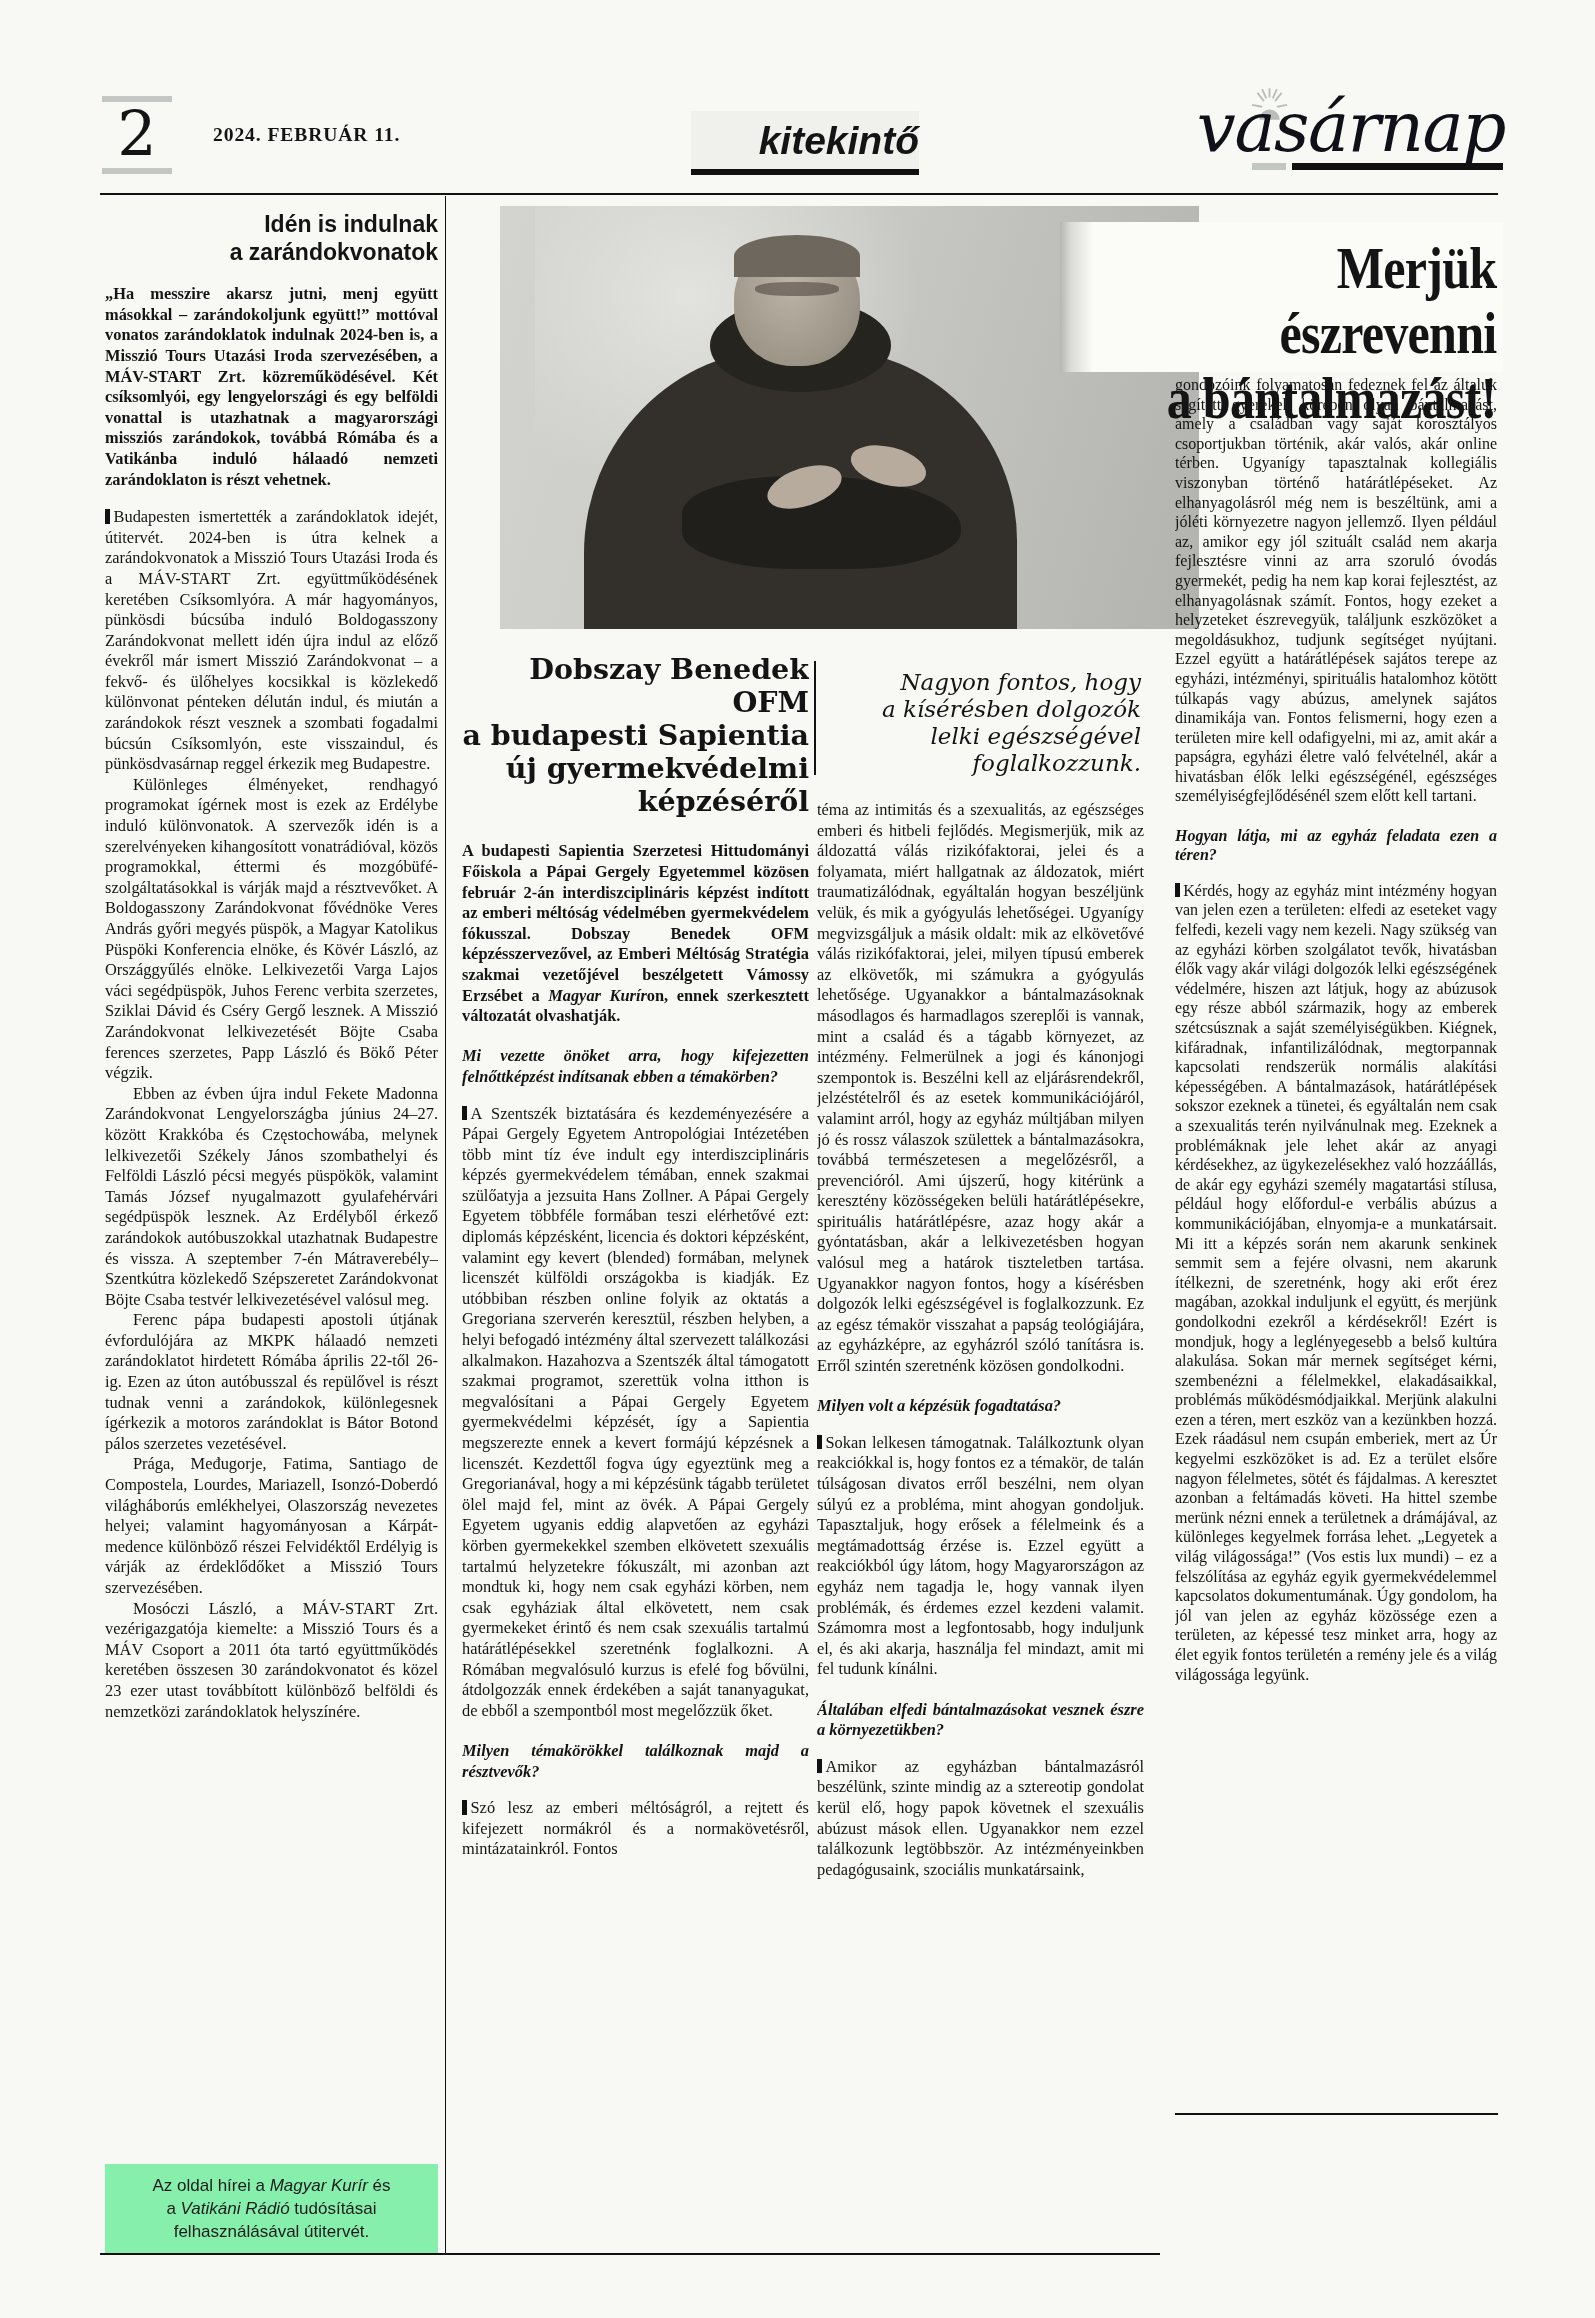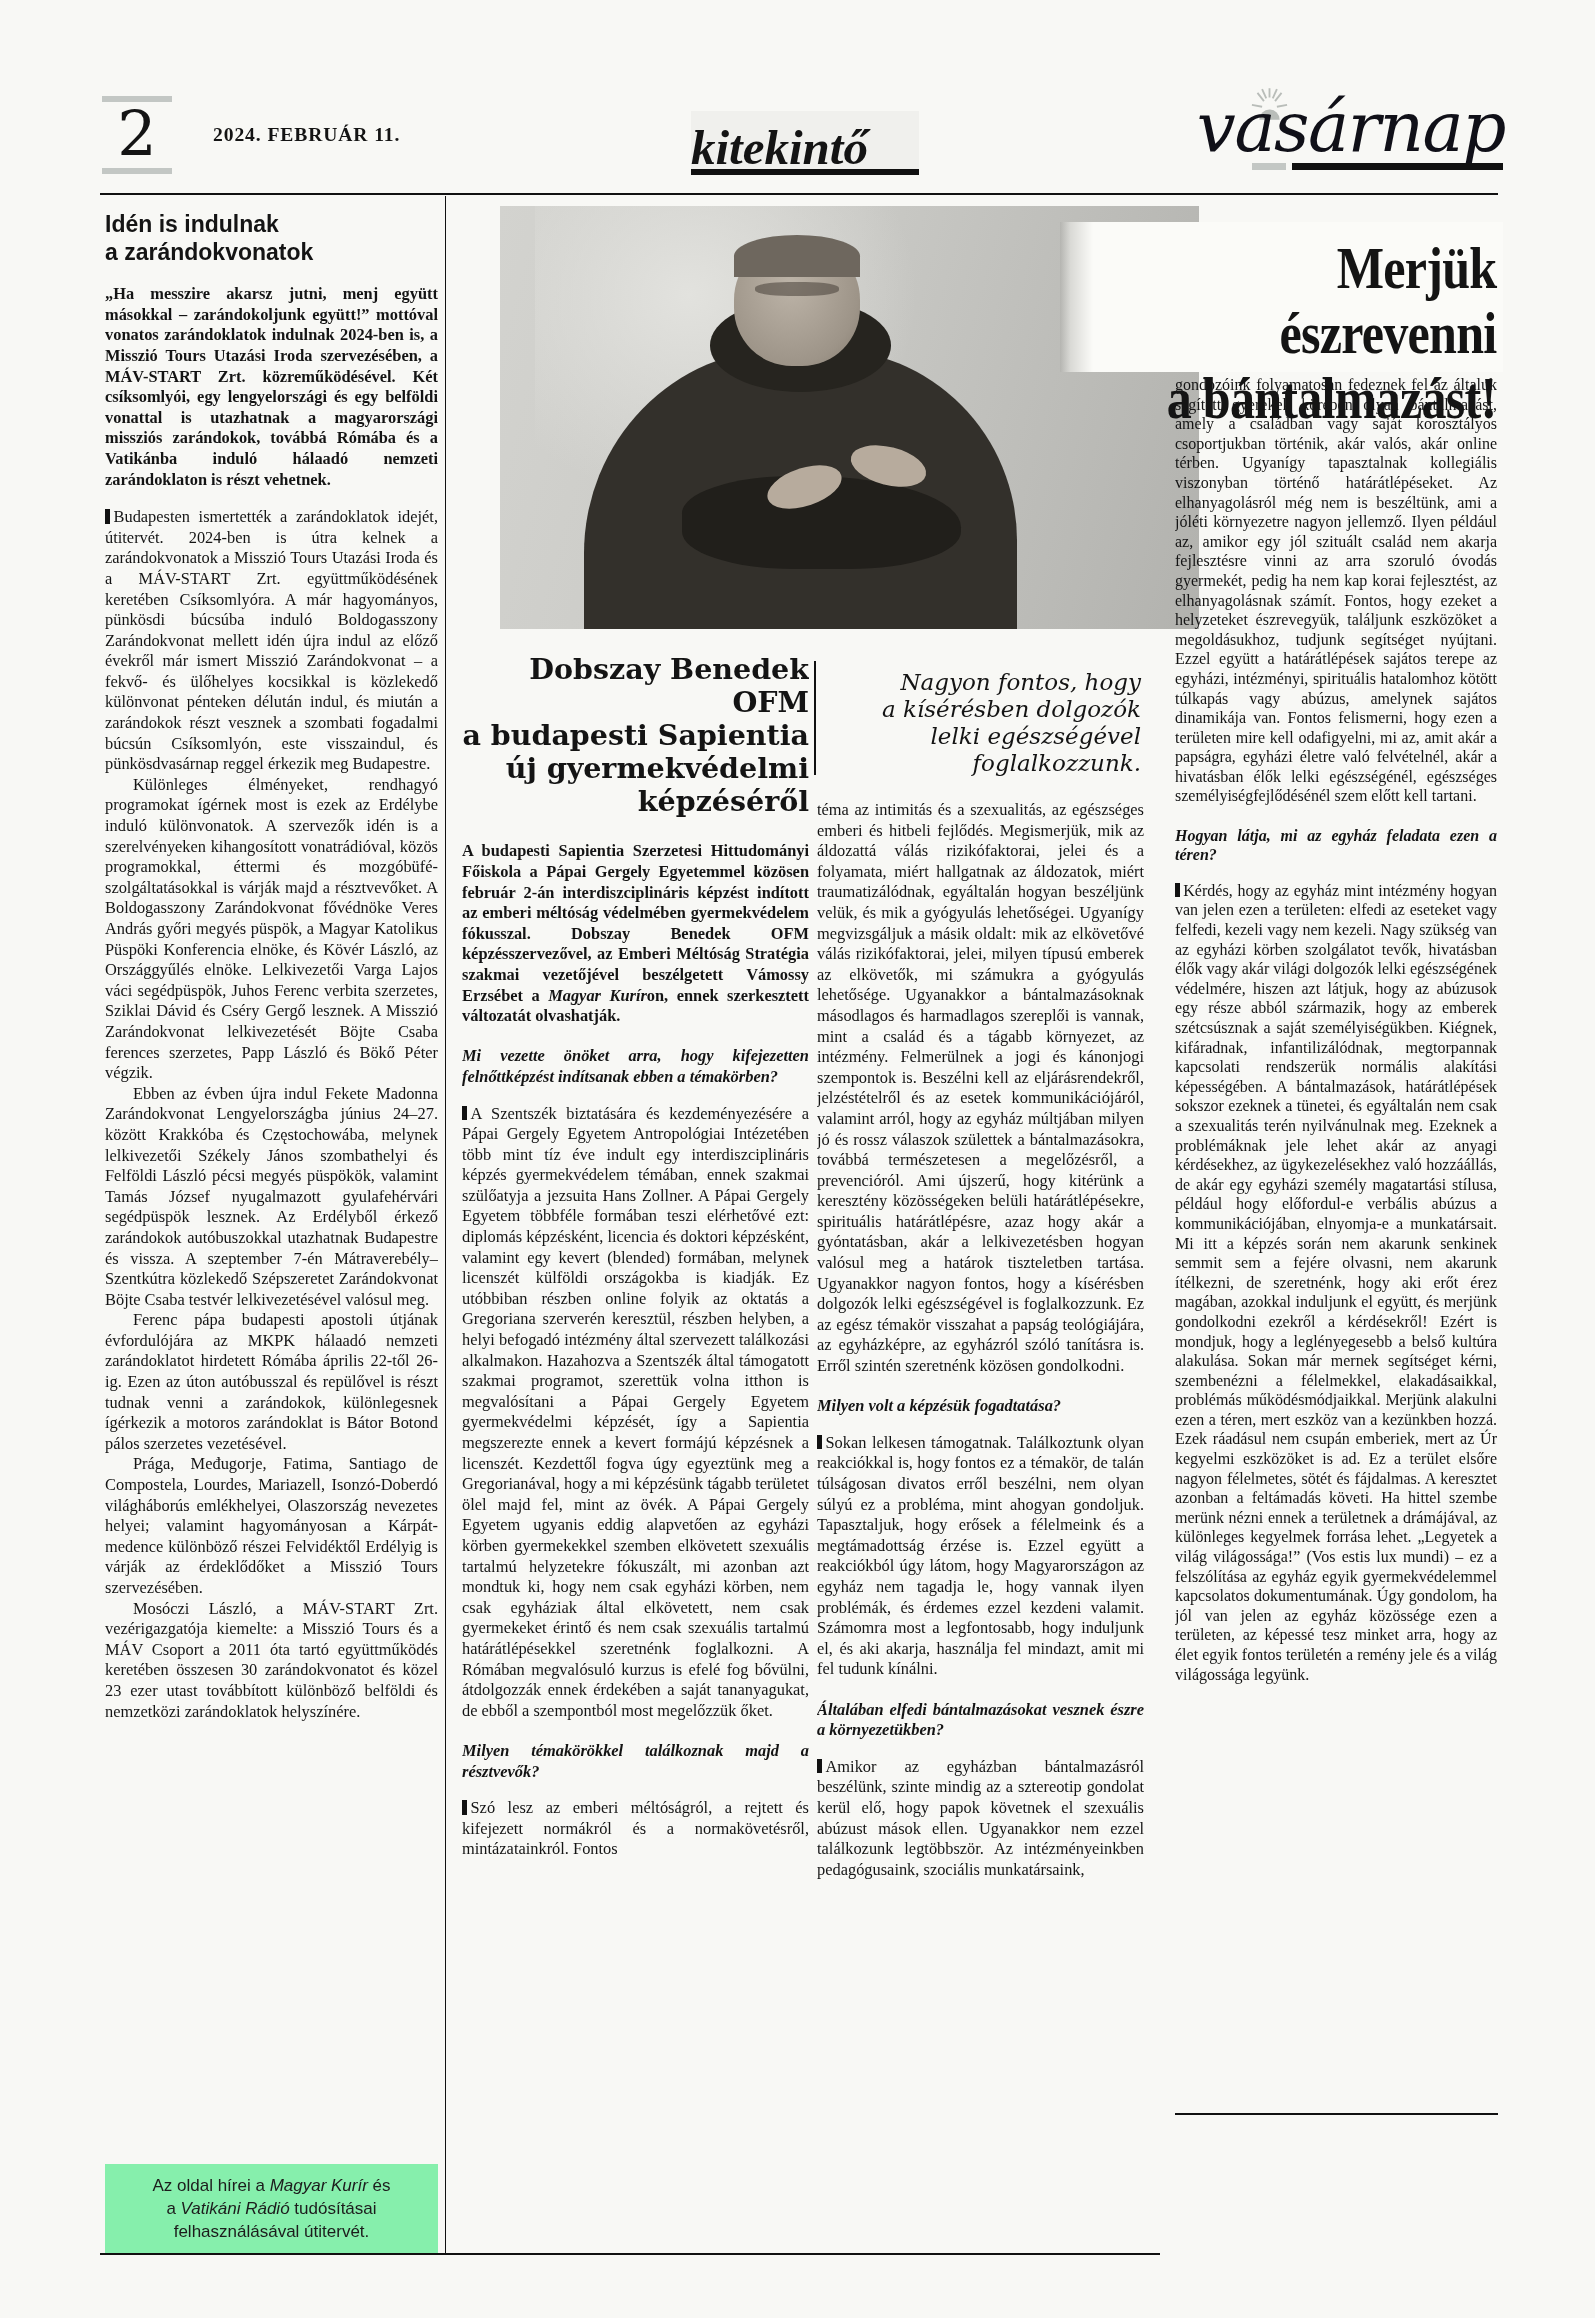--- a/index.html
+++ b/index.html
@@ -7,22 +7,22 @@
         font-family:"Liberation Serif",serif;overflow:hidden;}
 
   
   .folio-bar{position:absolute;left:102px;width:70px;height:6px;background:#c3c7c4;}
   .folio-bar.top{top:96px;} .folio-bar.bottom{top:168px;}
   .page-num{position:absolute;left:102px;top:96px;width:70px;text-align:center;
             font-family:"DejaVu Serif",serif;font-size:62px;line-height:75px;font-weight:400;}
   .issue-date{position:absolute;left:213px;top:124px;font-family:"Liberation Serif",serif;
               font-size:19.6px;letter-spacing:0.9px;font-weight:700;}
   .section-box{position:absolute;left:691px;top:111px;width:228px;height:64px;background:#f0f0ed;}
-  .section-box .sec-label{position:absolute;left:0;right:0;top:8.4px;text-align:left;
-      font-family:Liberation Serif, serif;font-style:italic;font-weight:700;font-size:49px;}
+  .section-box .sec-label{position:absolute;left:0;right:0;top:8.4px;text-align:right;
+      font-family:Liberation Sans, sans-serif;font-style:italic;font-weight:700;font-size:39px;}
   .section-underline{position:absolute;left:0;right:0;bottom:0;height:6px;background:#111;}
   .masthead{position:absolute;left:1215px;top:92px;width:290px;height:75px;}
   .masthead .mh-text{position:absolute;right:0;top:0;font-family:"DejaVu Serif",serif;
       font-style:italic;font-size:69px;line-height:70px;letter-spacing:-1.4px;color:#101018;}
   .sun{position:absolute;left:36px;top:-4.7px;width:37px;height:33px;}
   .mh-underline-gray{position:absolute;left:37px;top:71px;width:34px;height:6.5px;background:#c3c7c4;}
   .mh-underline-black{position:absolute;left:77px;top:71px;width:211px;height:6.5px;background:#111;}
   .rule-top{position:absolute;left:100px;top:193px;width:1398px;height:2.3px;background:#111;}
 
   
@@ -38,21 +38,21 @@
   .blk-lead{font-weight:700;margin-bottom:17px;}
   .blk-q{font-weight:700;font-style:italic;margin:19.6px 0 16px;}
   .blk-a::before{content:"";display:inline-block;width:0.30em;height:0.88em;background:#111;
                  margin-right:0.22em;vertical-align:-0.10em;}
   .it{font-style:italic;}
 
   
   .left-col{position:absolute;left:105px;top:211px;width:333px;height:1949px;overflow:hidden;
             font-size:16.4px;line-height:20.6px;}
   .left-title{font-family:"Liberation Sans",sans-serif;font-weight:700;font-size:23px;
-              line-height:27.6px;margin:0 0 18px;text-align:left;}
+              line-height:27.6px;margin:0 0 18px;text-align:right;}
   .credit-box{position:absolute;left:105px;top:2164px;width:333px;height:90px;background:#86efac;
               font-family:"Liberation Sans",sans-serif;font-size:17px;line-height:23px;
               text-align:center;padding-top:10.3px;box-sizing:border-box;color:#1c1c1c;}
 
   
   .photo{position:absolute;left:460px;top:198px;width:699px;height:423px;overflow:hidden;
          background:linear-gradient(105deg,#d3d3cf 0%,#c9c9c5 45%,#b2b2ae 100%);}
   .photo .glow{position:absolute;left:5%;top:0;width:55%;height:70%;
         background:radial-gradient(ellipse at 40% 30%,#e2e2de 0%,rgba(226,226,222,0) 70%);}
   .monk-body{position:absolute;left:12%;bottom:-12%;width:62%;height:78%;background:#33302b;

